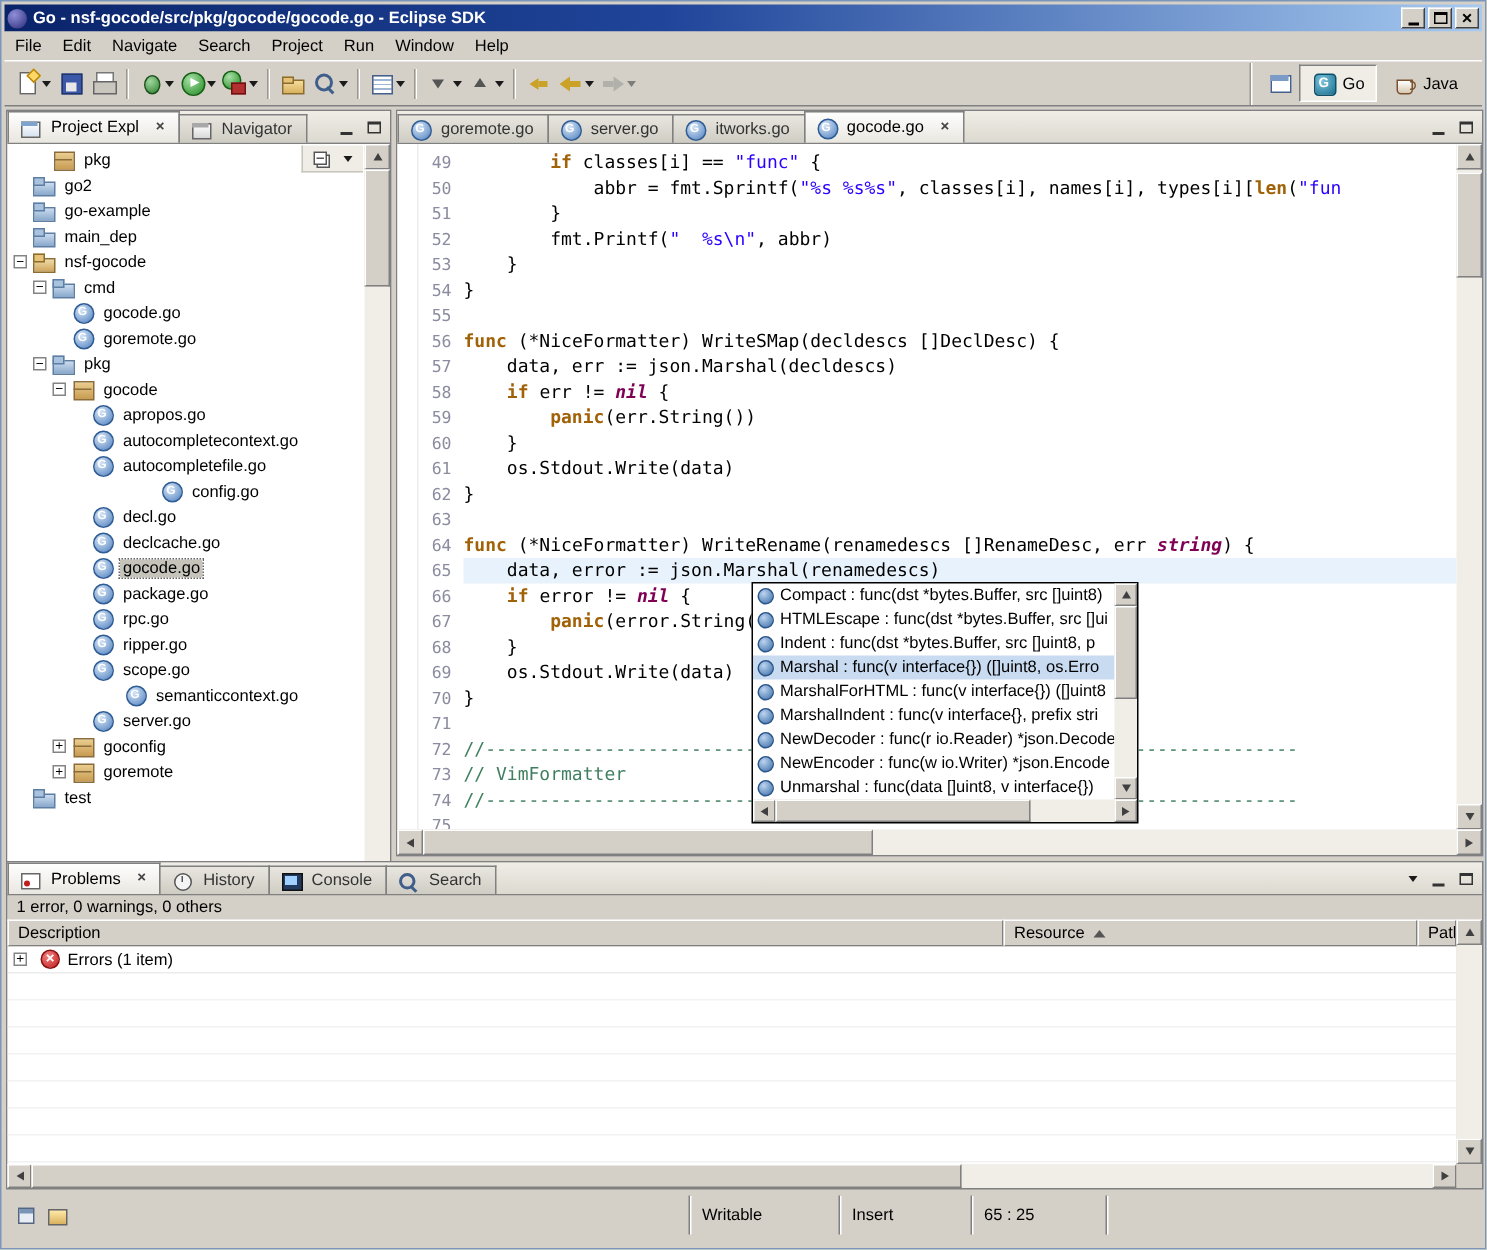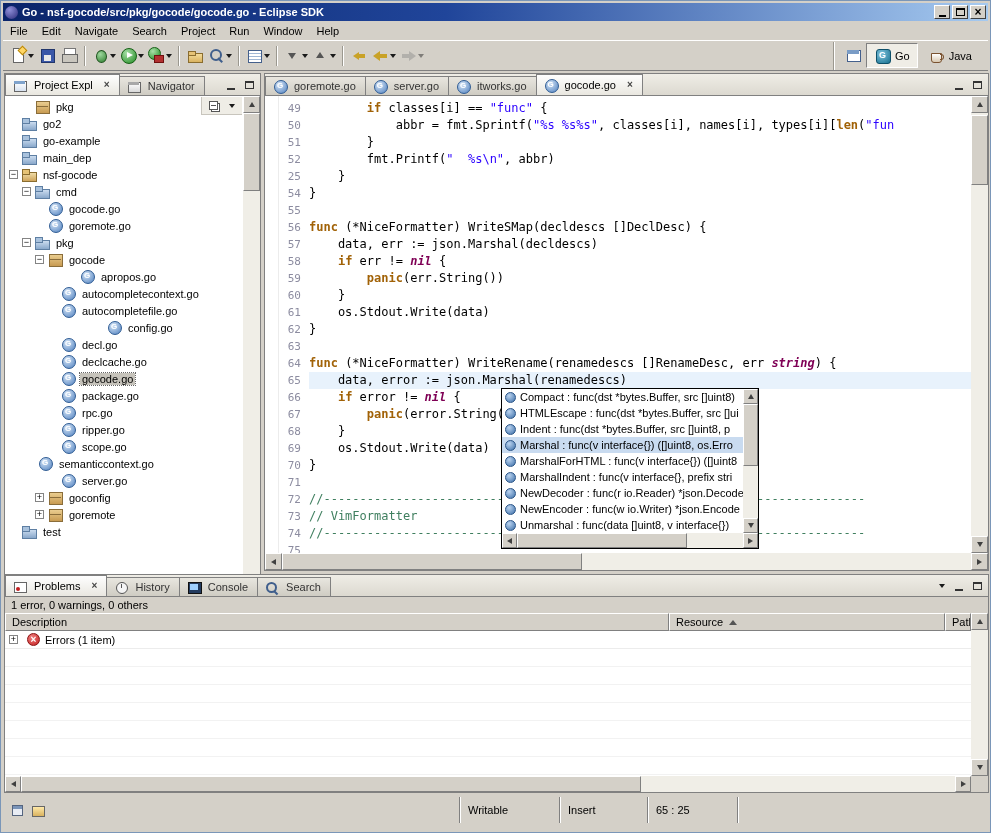--- a/index.html
+++ b/index.html
@@ -352,21 +352,21 @@
         <div class="trow" style="padding-left: 17px;">
           <span class="thandle">−</span>
           <span class="ticon ti-folder"></span>
           <span class="tlbl">pkg</span>
         </div>
         <div class="trow" style="padding-left: 30px;">
           <span class="thandle">−</span>
           <span class="ticon ti-package"></span>
           <span class="tlbl">gocode</span>
         </div>
-        <div class="trow" style="padding-left: 43px; margin-left: 19px;">
+        <div class="trow" style="padding-left: 43px;">
           <span class="thspace"></span>
           <span class="ticon ti-gofile"></span>
           <span class="tlbl">apropos.go</span>
         </div>
         <div class="trow" style="padding-left: 43px;">
           <span class="thspace"></span>
           <span class="ticon ti-gofile"></span>
           <span class="tlbl">autocompletecontext.go</span>
         </div>
         <div class="trow" style="padding-left: 43px;">
@@ -407,21 +407,21 @@
         <div class="trow" style="padding-left: 43px;">
           <span class="thspace"></span>
           <span class="ticon ti-gofile"></span>
           <span class="tlbl">ripper.go</span>
         </div>
         <div class="trow" style="padding-left: 43px;">
           <span class="thspace"></span>
           <span class="ticon ti-gofile"></span>
           <span class="tlbl">scope.go</span>
         </div>
-        <div class="trow" style="padding-left: 20px; text-align: right;">
+        <div class="trow" style="padding-left: 65px; text-align: right;">
           <span class="thspace"></span>
           <span class="ticon ti-gofile"></span>
           <span class="tlbl">semanticcontext.go</span>
         </div>
         <div class="trow" style="padding-left: 43px;">
           <span class="thspace"></span>
           <span class="ticon ti-gofile"></span>
           <span class="tlbl">server.go</span>
         </div>
         <div class="trow" style="padding-left: 30px;">
@@ -502,21 +502,21 @@
           </div>
           <div class="line">
             <span class="ln">51</span>
             <span class="lt"><span>        }</span></span>
           </div>
           <div class="line">
             <span class="ln">52</span>
             <span class="lt"><span>        fmt.Printf(</span><span class="s">"  %s\n"</span><span>, abbr)</span></span>
           </div>
           <div class="line">
-            <span class="ln">25</span>
+            <span class="ln">53</span>
             <span class="lt"><span>    }</span></span>
           </div>
           <div class="line">
             <span class="ln">54</span>
             <span class="lt"><span>}</span></span>
           </div>
           <div class="line">
             <span class="ln">55</span>
             <span class="lt"></span>
           </div>

